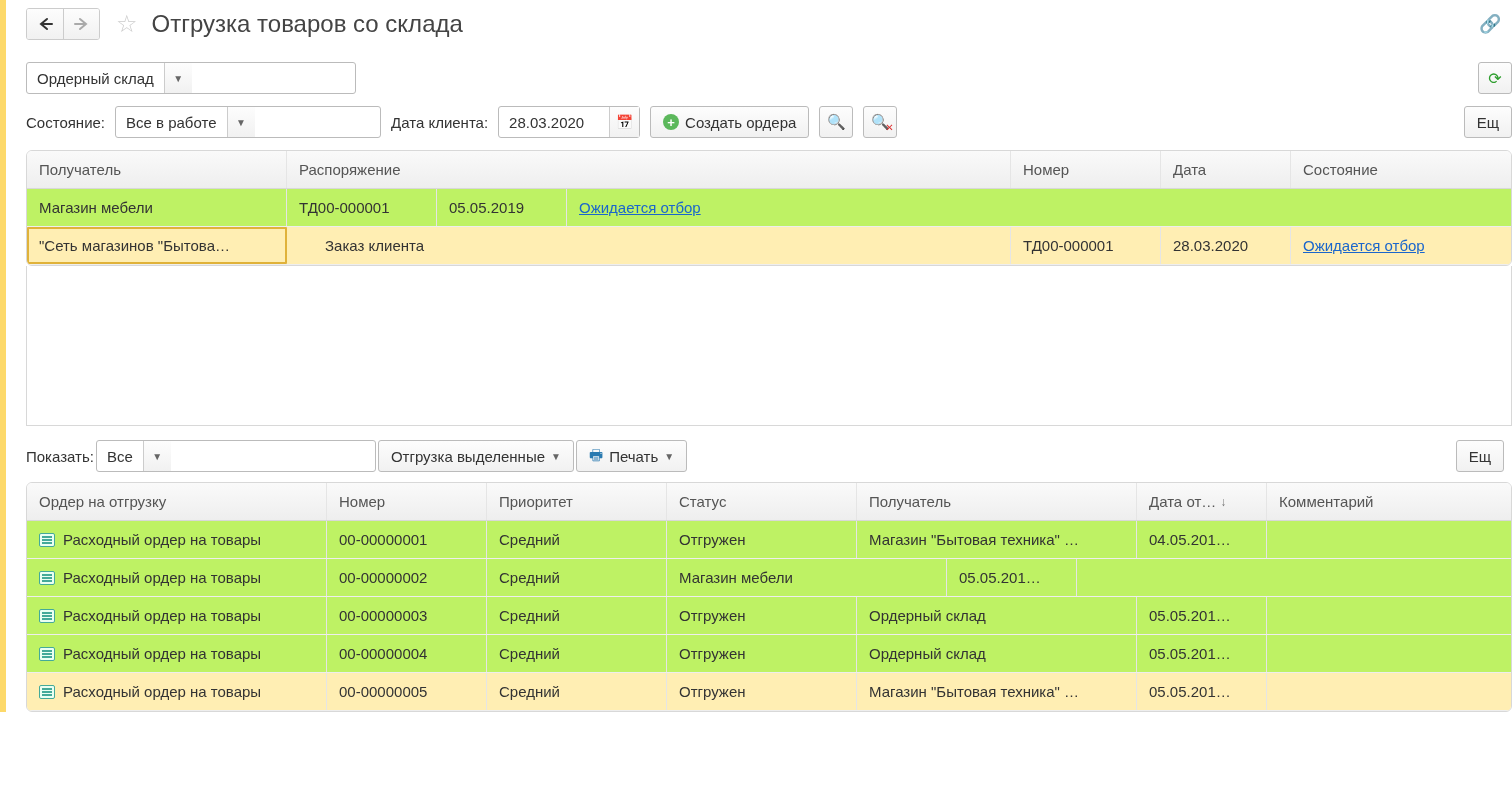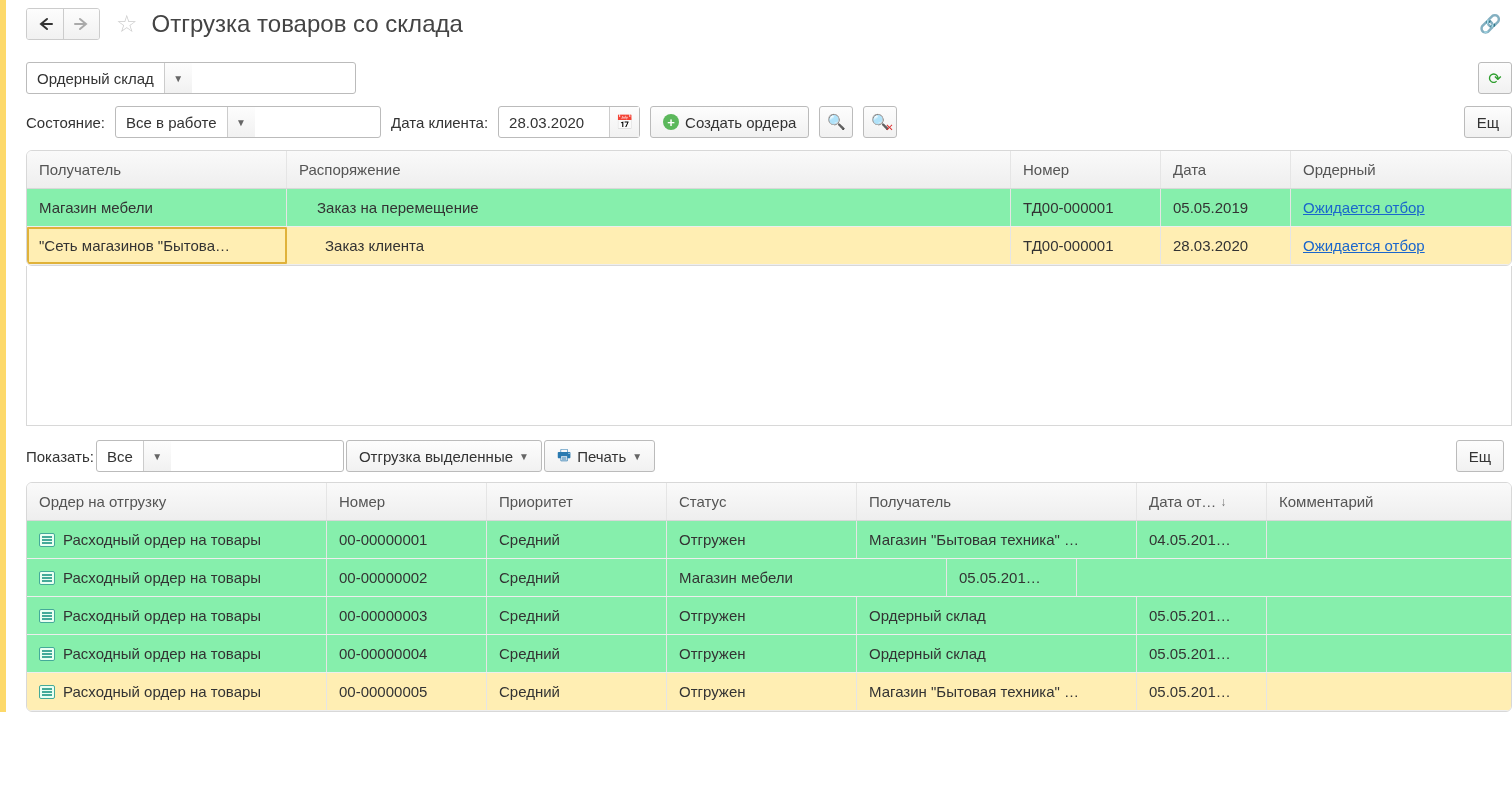--- a/index.html
+++ b/index.html
@@ -125,21 +125,21 @@
   }
   .th, .td {
     padding: 10px 12px;
     border-right: 1px solid #e5e5e5;
     overflow: hidden;
     text-overflow: ellipsis;
     white-space: nowrap;
   }
   .th { color: #555; font-weight: 400; display: flex; align-items: center; gap: 4px; }
   .th:last-child, .td:last-child { border-right: none; }
-  .tbl-body .row { display: flex; border-bottom: 1px solid #eee; background: #86efac; }
+  .tbl-body .row { display: flex; border-bottom: 1px solid #eee; background: #bef264; }
   .tbl-body .row.selected { background: #ffeeb3; }
   .tbl-body .row.selected .td.first-cell { outline: 2px solid #e0b23a; outline-offset: -2px; border-radius: 1px; }
   .link { color: #1a66cc; text-decoration: underline; cursor: pointer; }
 
   
   .t1 .c1 { width: 260px; }
   .t1 .c2 { flex: 1; }
   .t1 .c3 { width: 150px; }
   .t1 .c4 { width: 130px; }
   .t1 .c5 { width: 220px; }
@@ -244,44 +244,43 @@
         <span>Ещ</span>
       </button>
   </div>
 
   <div class="tbl t1">
     <div class="tbl-head">
       <div class="th c1">Получатель</div>
       <div class="th c2">Распоряжение</div>
       <div class="th c3">Номер</div>
       <div class="th c4">Дата</div>
-      <div class="th c5">Ордерный</div>
+      <div class="th c5">Состояние</div>
     </div>
     <div class="tbl-body" id="orders-body">
         <div class="row">
           <div class="td c1 first-cell truncate">Магазин мебели</div>
-          <div class="td c2" style="padding-left:30px">Заказ на перемещение</div>
           <div class="td c3">ТД00-000001</div>
           <div class="td c4">05.05.2019</div>
           <div class="td c5"><span class="link">Ожидается отбор</span></div>
         </div>
         <div class="row selected">
           <div class="td c1 first-cell truncate">"Сеть магазинов "Бытова…</div>
           <div class="td c2" style="padding-left:38px">Заказ клиента</div>
           <div class="td c3">ТД00-000001</div>
           <div class="td c4">28.03.2020</div>
           <div class="td c5"><span class="link">Ожидается отбор</span></div>
         </div>
       </div>
   </div>
   <div class="spacer-block"></div>
 
   <div class="mid-bar">
     <span class="label">Показать:</span>
-    <div class="dropdown" style="width:248px">
+    <div class="dropdown" style="width:280px">
       <span class="dd-text">Все</span>
       <span class="dd-toggle">
           <span class="caret">▼</span>
         </span>
     </div>
     <button class="btn">
       <span>Отгрузка выделенные</span>
       <span class="caret">▼</span>
     </button>
     <button class="btn">

